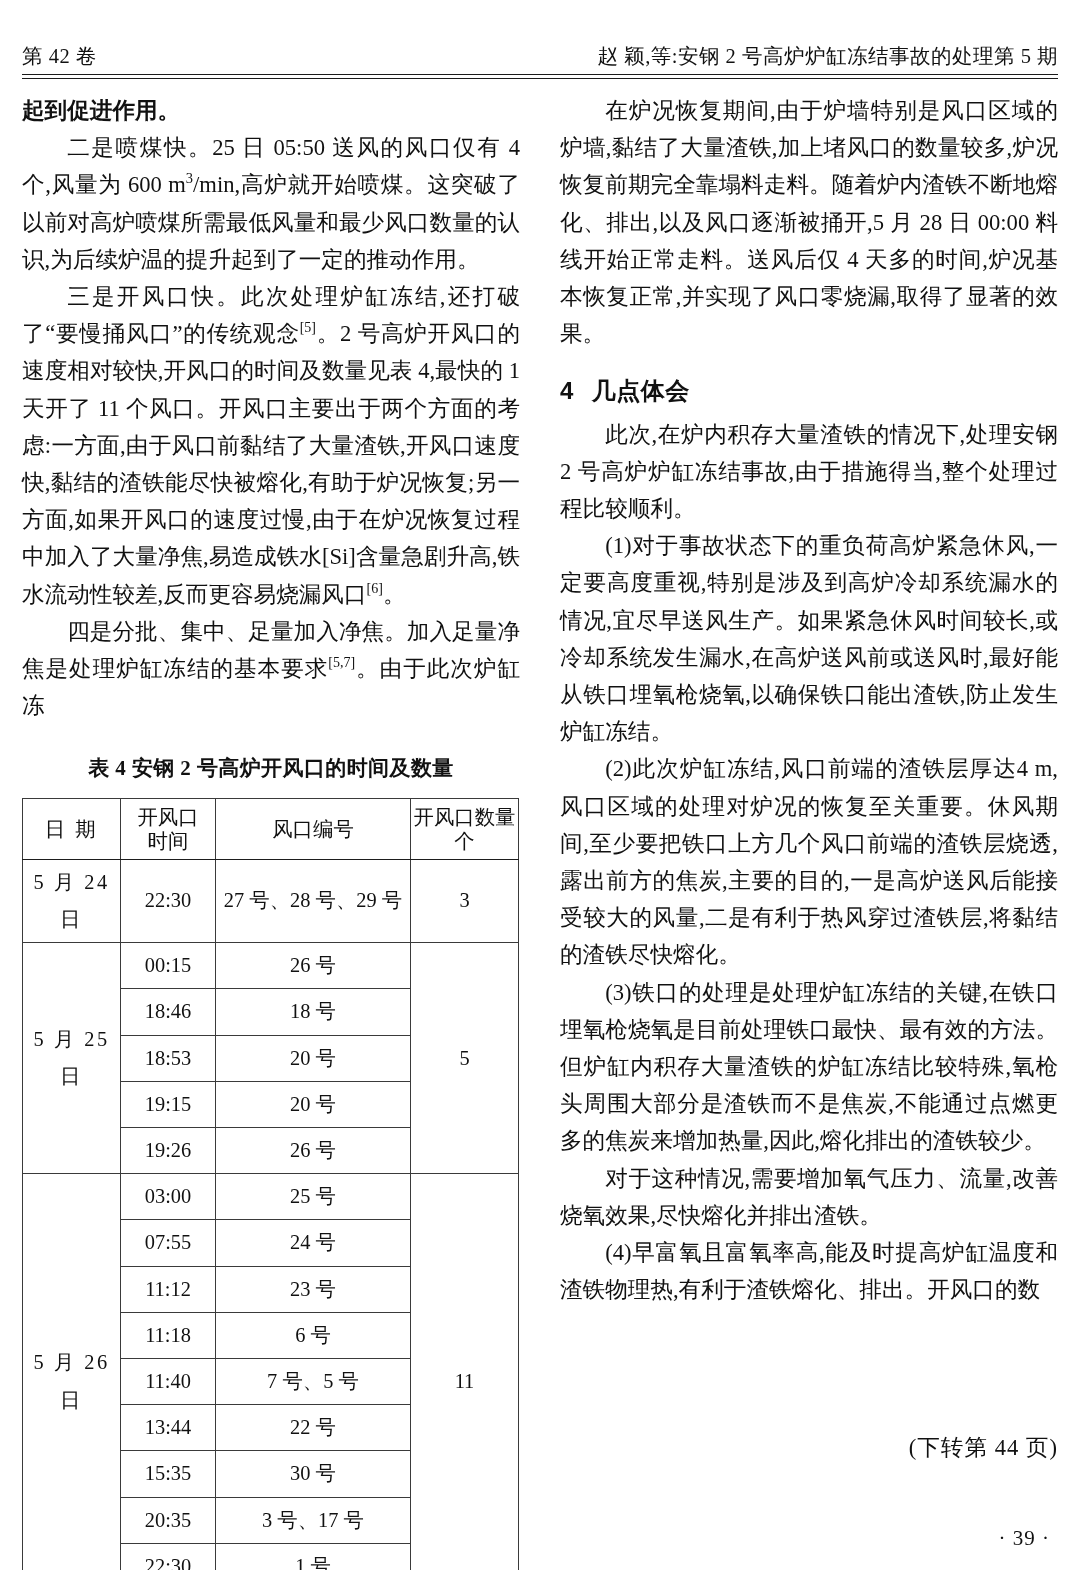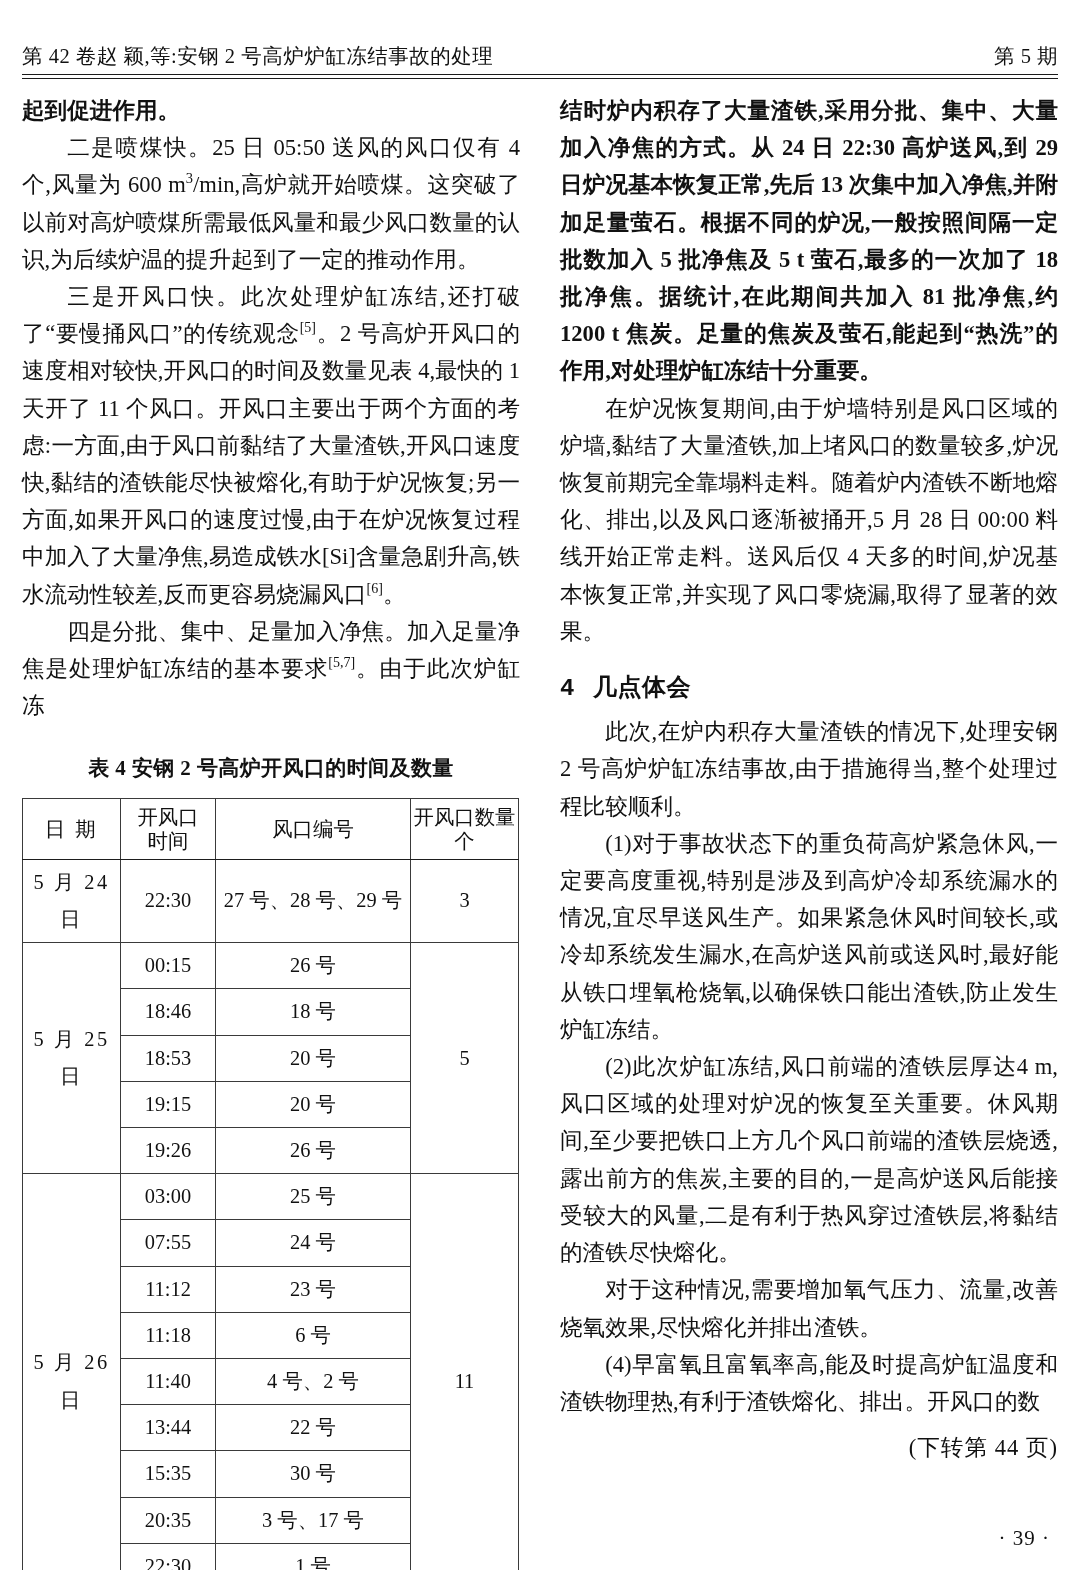--- a/index.html
+++ b/index.html
@@ -32,21 +32,21 @@
     width: 1036px;
     height: 34px;
     display: flex;
     align-items: flex-end;
     justify-content: space-between;
     font-size: 20.5px;
     letter-spacing: 0.5px;
   }
   .runhead .rh-center {
     flex: 1;
-    text-align: left;
+    text-align: right;
     font-size: 20.5px;
     font-family: Liberation Serif, serif;
   }
   .runhead .rh-side { white-space: nowrap; }
   .rule-double {
     position: absolute;
     left: 22px;
     top: 74px;
     width: 1036px;
     height: 5px;
@@ -83,21 +83,21 @@
   sup.exp {
     font-size: 0.64em;
     vertical-align: super;
     line-height: 0;
   }
 
   h2.section {
     margin: 20px 0 6px 0;
     font-size: 24px;
     font-weight: bold;
-    font-family: Liberation Mono, monospace;
+    font-family: Liberation Sans, sans-serif;
     letter-spacing: 0.5px;
   }
   h2.section .num { margin-right: 18px; }
 
   
   .tbl-wrap {
     margin-top: 26px;
   }
   .tbl-caption {
     text-align: center;
@@ -250,21 +250,21 @@
             <tr>
               <td>11:12</td>
               <td>23 号</td>
             </tr>
             <tr>
               <td>11:18</td>
               <td>6 号</td>
             </tr>
             <tr>
               <td>11:40</td>
-              <td>4 号、2 号</td>
+              <td>7 号、5 号</td>
             </tr>
             <tr>
               <td>13:44</td>
               <td>22 号</td>
             </tr>
             <tr>
               <td>15:35</td>
               <td>30 号</td>
             </tr>
             <tr>
@@ -274,30 +274,30 @@
             <tr>
               <td>22:30</td>
               <td>1 号</td>
             </tr>
           </tbody>
       </table>
     </div>
   </div>
 
   <div class="col col-right">
-    <p class="para noindent">结时炉内积存了大量渣铁,采用分批、集中、大量加入净焦的方式。从 24 日 22:30 高炉送风,到 29 日炉况基本恢复正常,先后 13 次集中加入净焦,并附加足量萤石。根据不同的炉况,一般按照间隔一定批数加入 5 批净焦及 5 t 萤石,最多的一次加了 18 批净焦。据统计,在此期间共加入 81 批净焦,约 1200 t 焦炭。足量的焦炭及萤石,能起到“热洗”的作用,对处理炉缸冻结十分重要。</p>
     <p class="para">在炉况恢复期间,由于炉墙特别是风口区域的炉墙,黏结了大量渣铁,加上堵风口的数量较多,炉况恢复前期完全靠塌料走料。随着炉内渣铁不断地熔化、排出,以及风口逐渐被捅开,5 月 28 日 00:00 料线开始正常走料。送风后仅 4 天多的时间,炉况基本恢复正常,并实现了风口零烧漏,取得了显著的效果。</p>
 
     <h2 class="section">
       <span class="num">4</span><span>几点体会</span>
     </h2>
 
     <p class="para">此次,在炉内积存大量渣铁的情况下,处理安钢 2 号高炉炉缸冻结事故,由于措施得当,整个处理过程比较顺利。</p>
     <p class="para">(1)对于事故状态下的重负荷高炉紧急休风,一定要高度重视,特别是涉及到高炉冷却系统漏水的情况,宜尽早送风生产。如果紧急休风时间较长,或冷却系统发生漏水,在高炉送风前或送风时,最好能从铁口埋氧枪烧氧,以确保铁口能出渣铁,防止发生炉缸冻结。</p>
     <p class="para">(2)此次炉缸冻结,风口前端的渣铁层厚达4 m,风口区域的处理对炉况的恢复至关重要。休风期间,至少要把铁口上方几个风口前端的渣铁层烧透,露出前方的焦炭,主要的目的,一是高炉送风后能接受较大的风量,二是有利于热风穿过渣铁层,将黏结的渣铁尽快熔化。</p>
+    <p class="para">(3)铁口的处理是处理炉缸冻结的关键,在铁口埋氧枪烧氧是目前处理铁口最快、最有效的方法。但炉缸内积存大量渣铁的炉缸冻结比较特殊,氧枪头周围大部分是渣铁而不是焦炭,不能通过点燃更多的焦炭来增加热量,因此,熔化排出的渣铁较少。</p>
     <p class="para">对于这种情况,需要增加氧气压力、流量,改善烧氧效果,尽快熔化并排出渣铁。</p>
     <p class="para">(4)早富氧且富氧率高,能及时提高炉缸温度和渣铁物理热,有利于渣铁熔化、排出。开风口的数</p>
   </div>
 
   <div class="contnote">(下转第 44 页)</div>
   <div class="pagenum">· 39 ·</div>
 
 </div>
 
 </body></html>

